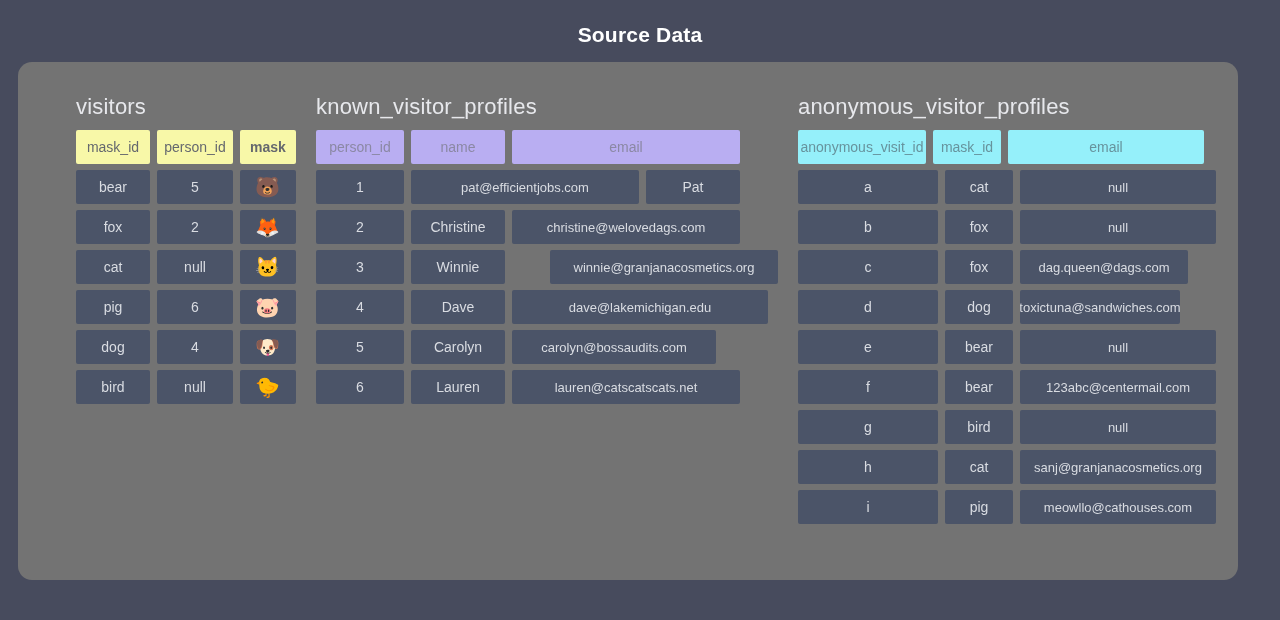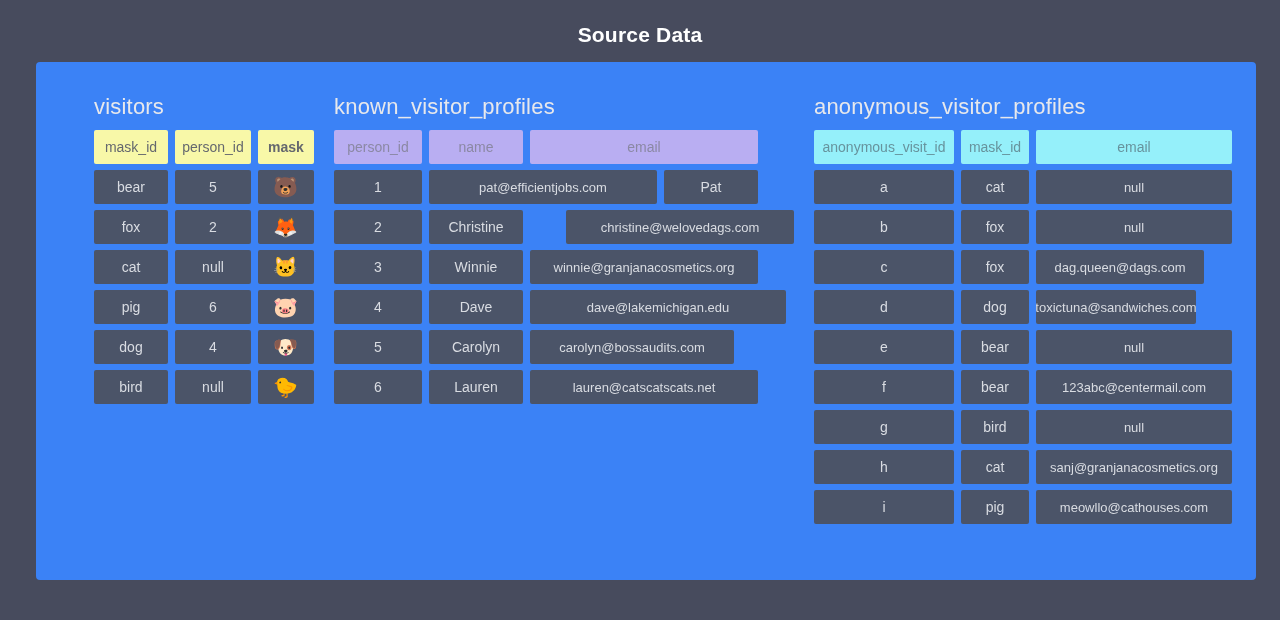--- a/index.html
+++ b/index.html
@@ -16,24 +16,24 @@
     width: 1280px; height: 62px;
     display: flex; align-items: center; justify-content: center;
     padding-top: 8px;
     color: #ffffff;
     font-size: 21px;
     font-weight: bold;
     letter-spacing: 0.2px;
   }
   .panel {
     position: absolute;
-    left: 36px; top: 62px;
+    left: 18px; top: 62px;
     width: 1220px; height: 518px;
-    background: #3b82f6;
-    border-radius: 4px;
+    background: #737373;
+    border-radius: 14px;
   }
   .tables-row {
     display: flex;
     align-items: flex-start;
     padding: 32px 0 0 58px;
     gap: 20px;
   }
   .table-section { flex: 0 0 auto; }
   .table-title {
     color: #e7e8ec;
@@ -121,47 +121,47 @@
           <div class="cell header-cell" style="width: 228px; background: rgb(185, 174, 242); color: rgb(139, 136, 164);">email</div>
         </div>
         <div class="trow">
           <div class="cell data-cell" style="width: 88px;">1</div>
           <div class="cell data-cell email-cell" style="width: 228px;">pat@efficientjobs.com</div>
           <div class="cell data-cell" style="width: 94px;">Pat</div>
         </div>
         <div class="trow">
           <div class="cell data-cell" style="width: 88px;">2</div>
           <div class="cell data-cell" style="width: 94px;">Christine</div>
-          <div class="cell data-cell email-cell" style="width: 228px; margin-left: 36px;">christine@welovedags.com</div>
+          <div class="cell data-cell email-cell" style="width: 228px;">christine@welovedags.com</div>
         </div>
         <div class="trow">
           <div class="cell data-cell" style="width: 88px;">3</div>
           <div class="cell data-cell" style="width: 94px;">Winnie</div>
-          <div class="cell data-cell email-cell" style="width: 228px;">winnie@granjanacosmetics.org</div>
+          <div class="cell data-cell email-cell" style="width: 228px; margin-left: 38px;">winnie@granjanacosmetics.org</div>
         </div>
         <div class="trow">
           <div class="cell data-cell" style="width: 88px;">4</div>
           <div class="cell data-cell" style="width: 94px;">Dave</div>
           <div class="cell data-cell email-cell" style="width: 256px;">dave@lakemichigan.edu</div>
         </div>
         <div class="trow">
           <div class="cell data-cell" style="width: 88px;">5</div>
           <div class="cell data-cell" style="width: 94px;">Carolyn</div>
           <div class="cell data-cell email-cell" style="width: 204px;">carolyn@bossaudits.com</div>
         </div>
         <div class="trow">
           <div class="cell data-cell" style="width: 88px;">6</div>
           <div class="cell data-cell" style="width: 94px;">Lauren</div>
           <div class="cell data-cell email-cell" style="width: 228px;">lauren@catscatscats.net</div>
         </div>
       </div>
       <div class="table-section">
         <div class="table-title">anonymous_visitor_profiles</div>
         <div class="trow">
-          <div class="cell header-cell" style="width: 140px; background: rgb(149, 240, 250); color: rgb(103, 147, 157);">anonymous_visit_id</div>
+          <div class="cell header-cell" style="width: 128px; background: rgb(149, 240, 250); color: rgb(103, 147, 157);">anonymous_visit_id</div>
           <div class="cell header-cell" style="width: 68px; background: rgb(149, 240, 250); color: rgb(103, 147, 157);">mask_id</div>
           <div class="cell header-cell" style="width: 196px; background: rgb(149, 240, 250); color: rgb(103, 147, 157);">email</div>
         </div>
         <div class="trow">
           <div class="cell data-cell" style="width: 140px;">a</div>
           <div class="cell data-cell" style="width: 68px;">cat</div>
           <div class="cell data-cell email-cell" style="width: 196px;">null</div>
         </div>
         <div class="trow">
           <div class="cell data-cell" style="width: 140px;">b</div>

